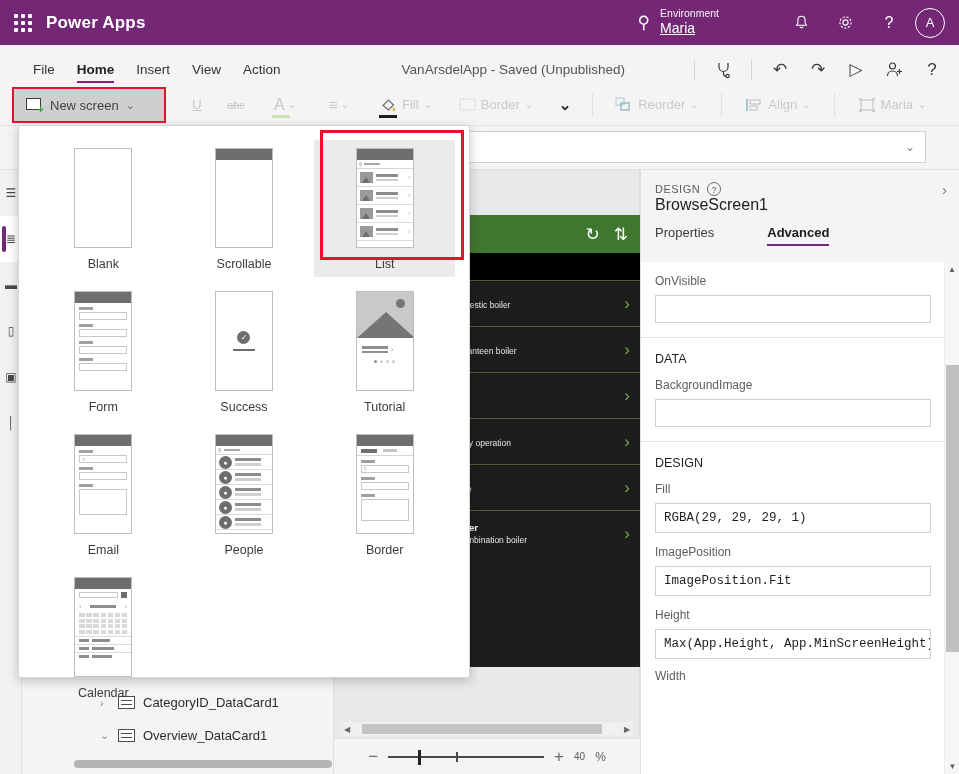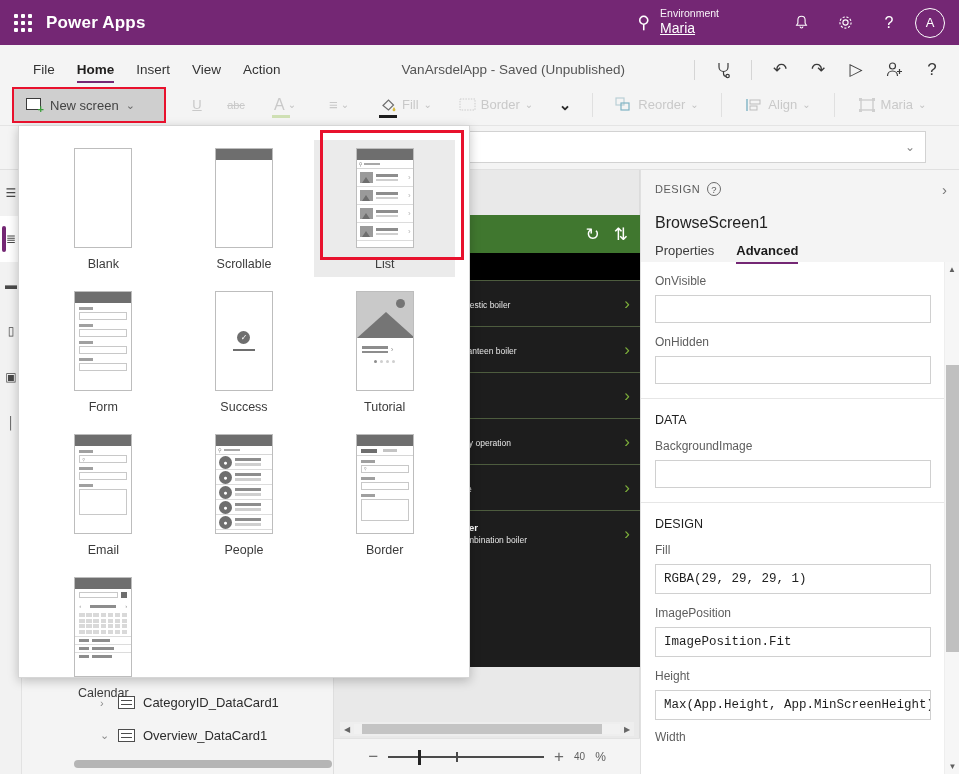--- a/index.html
+++ b/index.html
@@ -196,24 +196,24 @@
     background: #fff; border-left: 1px solid #e0e0e0;
   }
   .rp-head { height: 92px; background: #f4f4f4; padding: 12px 14px 0 14px; position: relative; }
   .rp-kicker { font-size: 11px; color: #5c5c5c; letter-spacing: .5px; display: flex;
     align-items: center; gap: 7px; }
   .rp-help {
     width: 14px; height: 14px; border-radius: 50%; border: 1px solid #6b6b6b;
     font-size: 9.5px; color: #5b5b5b; display: flex; align-items: center; justify-content: center;
   }
   .rp-collapse { position: absolute; right: 12px; top: 11px; color: #777; font-size: 15px; }
-  .rp-title { font-size: 16px; color: #222; margin-top: 18px; }
+  .rp-title { font-size: 16px; color: #222; margin-top: 0; }
   .rp-tabs { display: flex; gap: 22px; margin-top: 11px; }
   .rp-tab { font-size: 13px; color: #3b3b3b; padding-bottom: 6px; position: relative; }
-  .rp-tab.active { font-weight: bold; color: #1b1b1b; }
+  .rp-tab.active { font-weight: bold; color: #1b1b1b; margin-left: 31px; }
   .rp-tab.active::after { content: ""; position: absolute; left: 0; right: 0; bottom: 0;
     height: 2.5px; background: #742774; }
   .rp-body { position: absolute; left: 0; top: 92px; width: 304px; height: 512px; overflow: hidden; }
   .rp-field { padding: 0 14px; }
   .rp-label { font-size: 12px; color: #5e5e5e; margin: 12px 0 7px 0; }
   .rp-sect { font-size: 12.5px; color: #1f1f1f; padding: 14px 14px 0 14px; }
   .rp-sep { height: 1px; background: #e6e6e6; margin: 14px 0 0 0; }
   .rp-input {
     height: 28px; border: 1px solid #d0d0d0; background: #fff;
     display: flex; align-items: center; padding: 0 8px;
@@ -571,24 +571,20 @@
         <div class="rp-tab">Properties</div>
         <div class="rp-tab active">Advanced</div>
       </div>
     </div>
 
     <div class="rp-body">
       <div class="rp-field">
         <div class="rp-label">OnVisible</div>
         <div class="rp-input"></div>
       </div>
-      <div class="rp-field">
-        <div class="rp-label">OnHidden</div>
-        <div class="rp-input"></div>
-      </div>
       <div class="rp-sep"></div>
       <div class="rp-sect">DATA</div>
       <div class="rp-field">
         <div class="rp-label">BackgroundImage</div>
         <div class="rp-input"></div>
       </div>
       <div class="rp-sep"></div>
       <div class="rp-sect">DESIGN</div>
       <div class="rp-field">
         <div class="rp-label">Fill</div>

